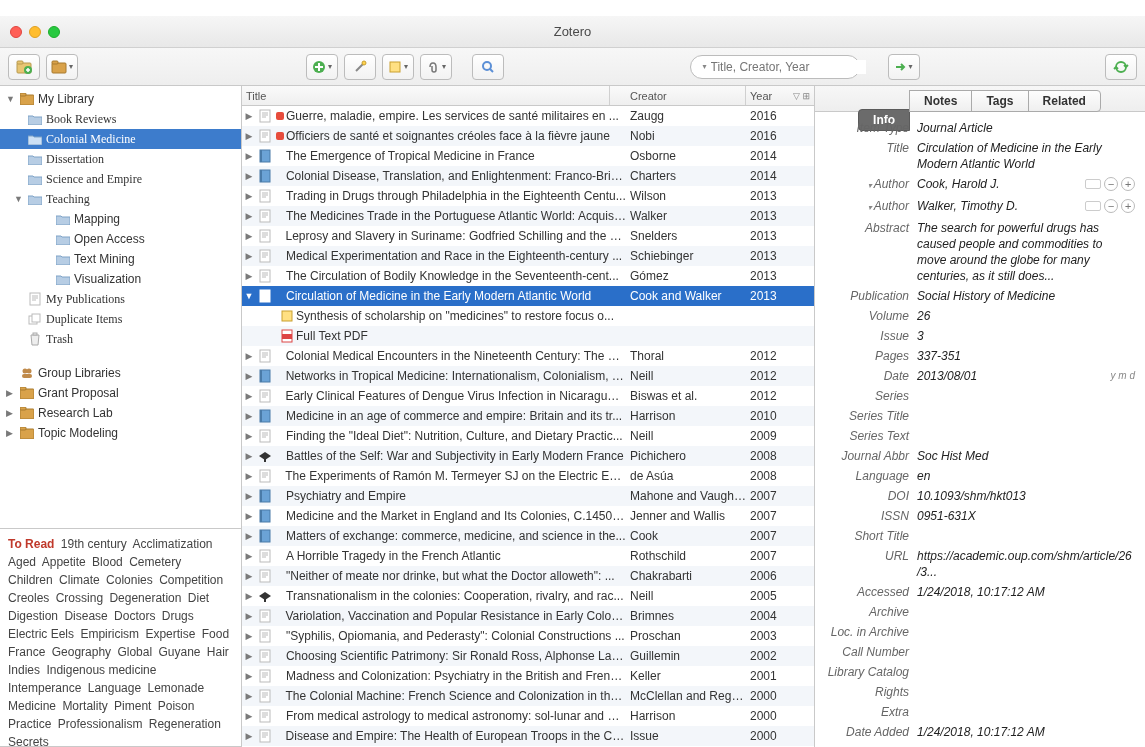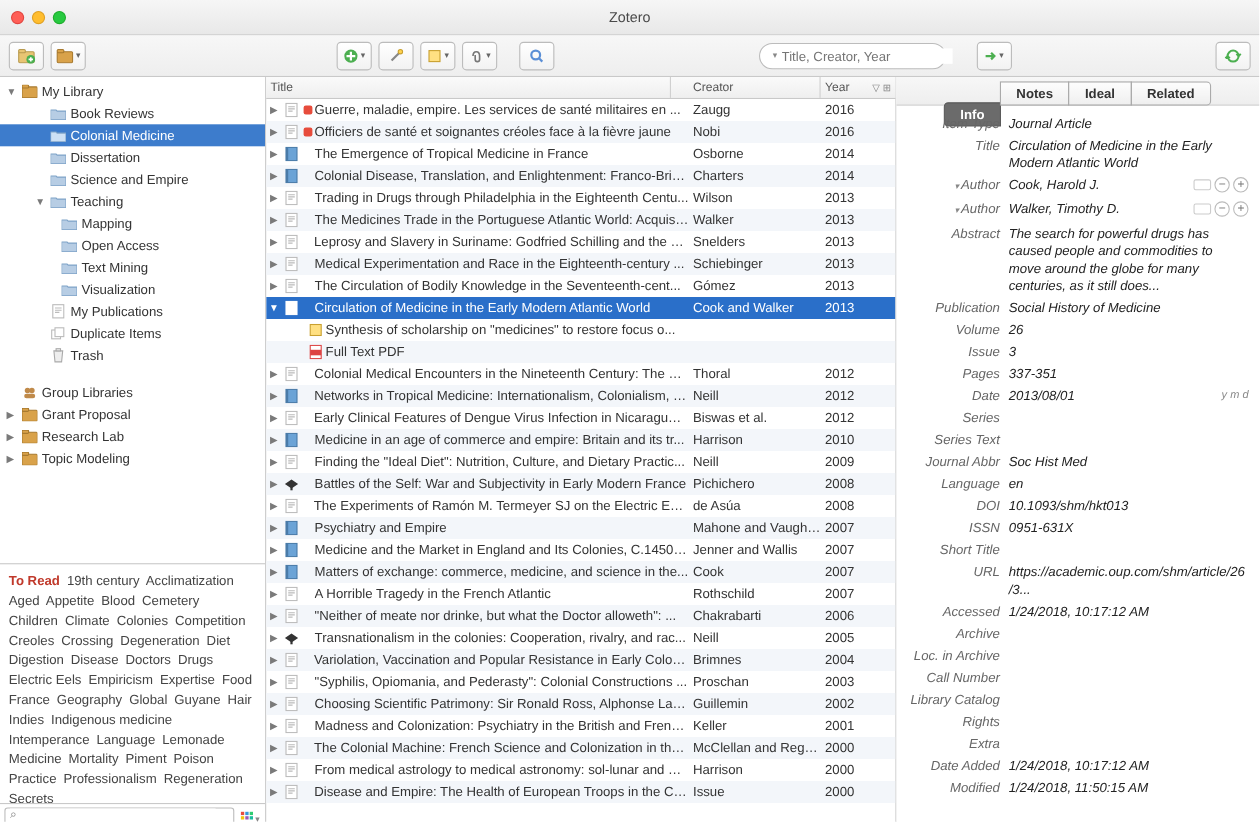--- a/index.html
+++ b/index.html
@@ -1,19 +1,19 @@
 <!DOCTYPE html>
 <html><head>
 <meta charset="utf-8">
 <style>
   * { box-sizing: border-box; margin: 0; padding: 0; }
   body { font-family: -apple-system, "Helvetica Neue", Arial, sans-serif; font-size: 12px; color: #333; background: #fff; width: 1145px; height: 747px; overflow: hidden; }
   
   
-  .titlebar { height: 32px; background: linear-gradient(#f6f6f6, #e8e8e8); border-bottom: 1px solid #d0d0d0; display: flex; align-items: center; position: relative; }
+  .titlebar { height: 32px; background: linear-gradient(#f6f6f6, #e8e8e8); border-bottom: 1px solid #d0d0d0; display: flex; align-items: center; position: relative; margin-top: 16px; }
   .traffic-lights { display: flex; gap: 7px; padding-left: 10px; }
   .traffic-light { width: 12px; height: 12px; border-radius: 50%; }
   .tl-red { background: #ff5f57; border: 0.5px solid #e04540; }
   .tl-yellow { background: #ffbd2e; border: 0.5px solid #dfa023; }
   .tl-green { background: #28c940; border: 0.5px solid #1dad2b; }
   .window-title { position: absolute; left: 0; right: 0; text-align: center; font-size: 13px; color: #4a4a4a; pointer-events: none; }
 
   
   .toolbar { height: 38px; background: linear-gradient(#f7f7f7, #eee); border-bottom: 1px solid #c9c9c9; display: flex; align-items: center; padding: 0 8px; gap: 4px; }
   .tb-btn { width: 32px; height: 26px; background: linear-gradient(#fff,#f2f2f2); border: 1px solid #bcbcbc; border-radius: 4px; display: inline-flex; align-items: center; justify-content: center; font-size: 14px; cursor: pointer; position: relative; }
@@ -28,21 +28,21 @@
   .main { display: flex; height: calc(747px - 22px - 38px); }
   .sidebar { width: 242px; border-right: 1px solid #c9c9c9; display: flex; flex-direction: column; background: #fff; }
   .lib-tree { flex: 1; overflow-y: auto; padding-top: 3px; }
   .tree-item { display: flex; align-items: center; height: 20px; padding-left: 6px; cursor: pointer; white-space: nowrap; }
   .tree-item.selected { background: #3d7ccc; color: #fff; }
   .tree-item.selected .folder-icon svg path { fill: #cce0f5; }
   .disclosure { width: 12px; font-size: 9px; color: #7a7a7a; display: inline-block; }
   .none { display:inline-block; width:12px;}
   .folder-icon, .lib-icon, .misc-icon { width: 18px; display: inline-flex; align-items: center; justify-content: center; }
   .tree-label { padding-left: 2px; }
-  .indent-1 { padding-left: 32px; }
+  .indent-1 { padding-left: 14px; font-family: Liberation Serif, serif; }
   .indent-2 { padding-left: 42px; }
   .section-gap { height: 14px; }
 
   
   .tags-panel { border-top: 1px solid #c9c9c9; padding: 6px 8px; font-size: 12px; line-height: 18px; color: #444; height: 218px; overflow: hidden; }
   .tag { display: inline; margin-right: 3px; cursor: pointer; }
   .tag.red { color: #c0392b; font-weight: bold; }
   .tag-search-row { border-top: 1px solid #c9c9c9; display: flex; align-items: center; padding: 3px 4px; gap: 4px; }
   .tag-search { flex: 1; height: 20px; border: 1px solid #bcbcbc; border-radius: 3px; padding: 0 16px 0 4px; font-size: 11px; position: relative; }
   .tag-search .mag { position: absolute; left: 4px; color: #888; }
@@ -861,21 +861,21 @@
           <div class="cell-creator">Issue</div>
           <div class="cell-year">2000</div>
         </div>
       </div>
   </div>
 
   <div class="info-panel">
     <div class="info-tabs">
       <div class="info-tab active">Info</div>
       <div class="info-tab">Notes</div>
-      <div class="info-tab">Ideal</div>
+      <div class="info-tab">Tags</div>
       <div class="info-tab">Related</div>
     </div>
     <div class="info-body">
       <div class="field-row">
           <div class="field-label">Item Type</div>
           <div class="field-value">Journal Article</div>
         </div>
       <div class="field-row">
           <div class="field-label">Title</div>
           <div class="field-value">Circulation of Medicine in the Early Modern Atlantic World</div>
@@ -927,20 +927,24 @@
           <div class="field-value" style="display:flex;justify-content:space-between">
             <span>2013/08/01</span>
             <span class="field-extra">y m d</span>
           </div>
         </div>
       <div class="field-row">
           <div class="field-label">Series</div>
           <div class="field-value"></div>
         </div>
       <div class="field-row">
+          <div class="field-label">Series Title</div>
+          <div class="field-value"></div>
+        </div>
+      <div class="field-row">
           <div class="field-label">Series Text</div>
           <div class="field-value"></div>
         </div>
       <div class="field-row">
           <div class="field-label">Journal Abbr</div>
           <div class="field-value">Soc Hist Med</div>
         </div>
       <div class="field-row">
           <div class="field-label">Language</div>
           <div class="field-value">en</div>

